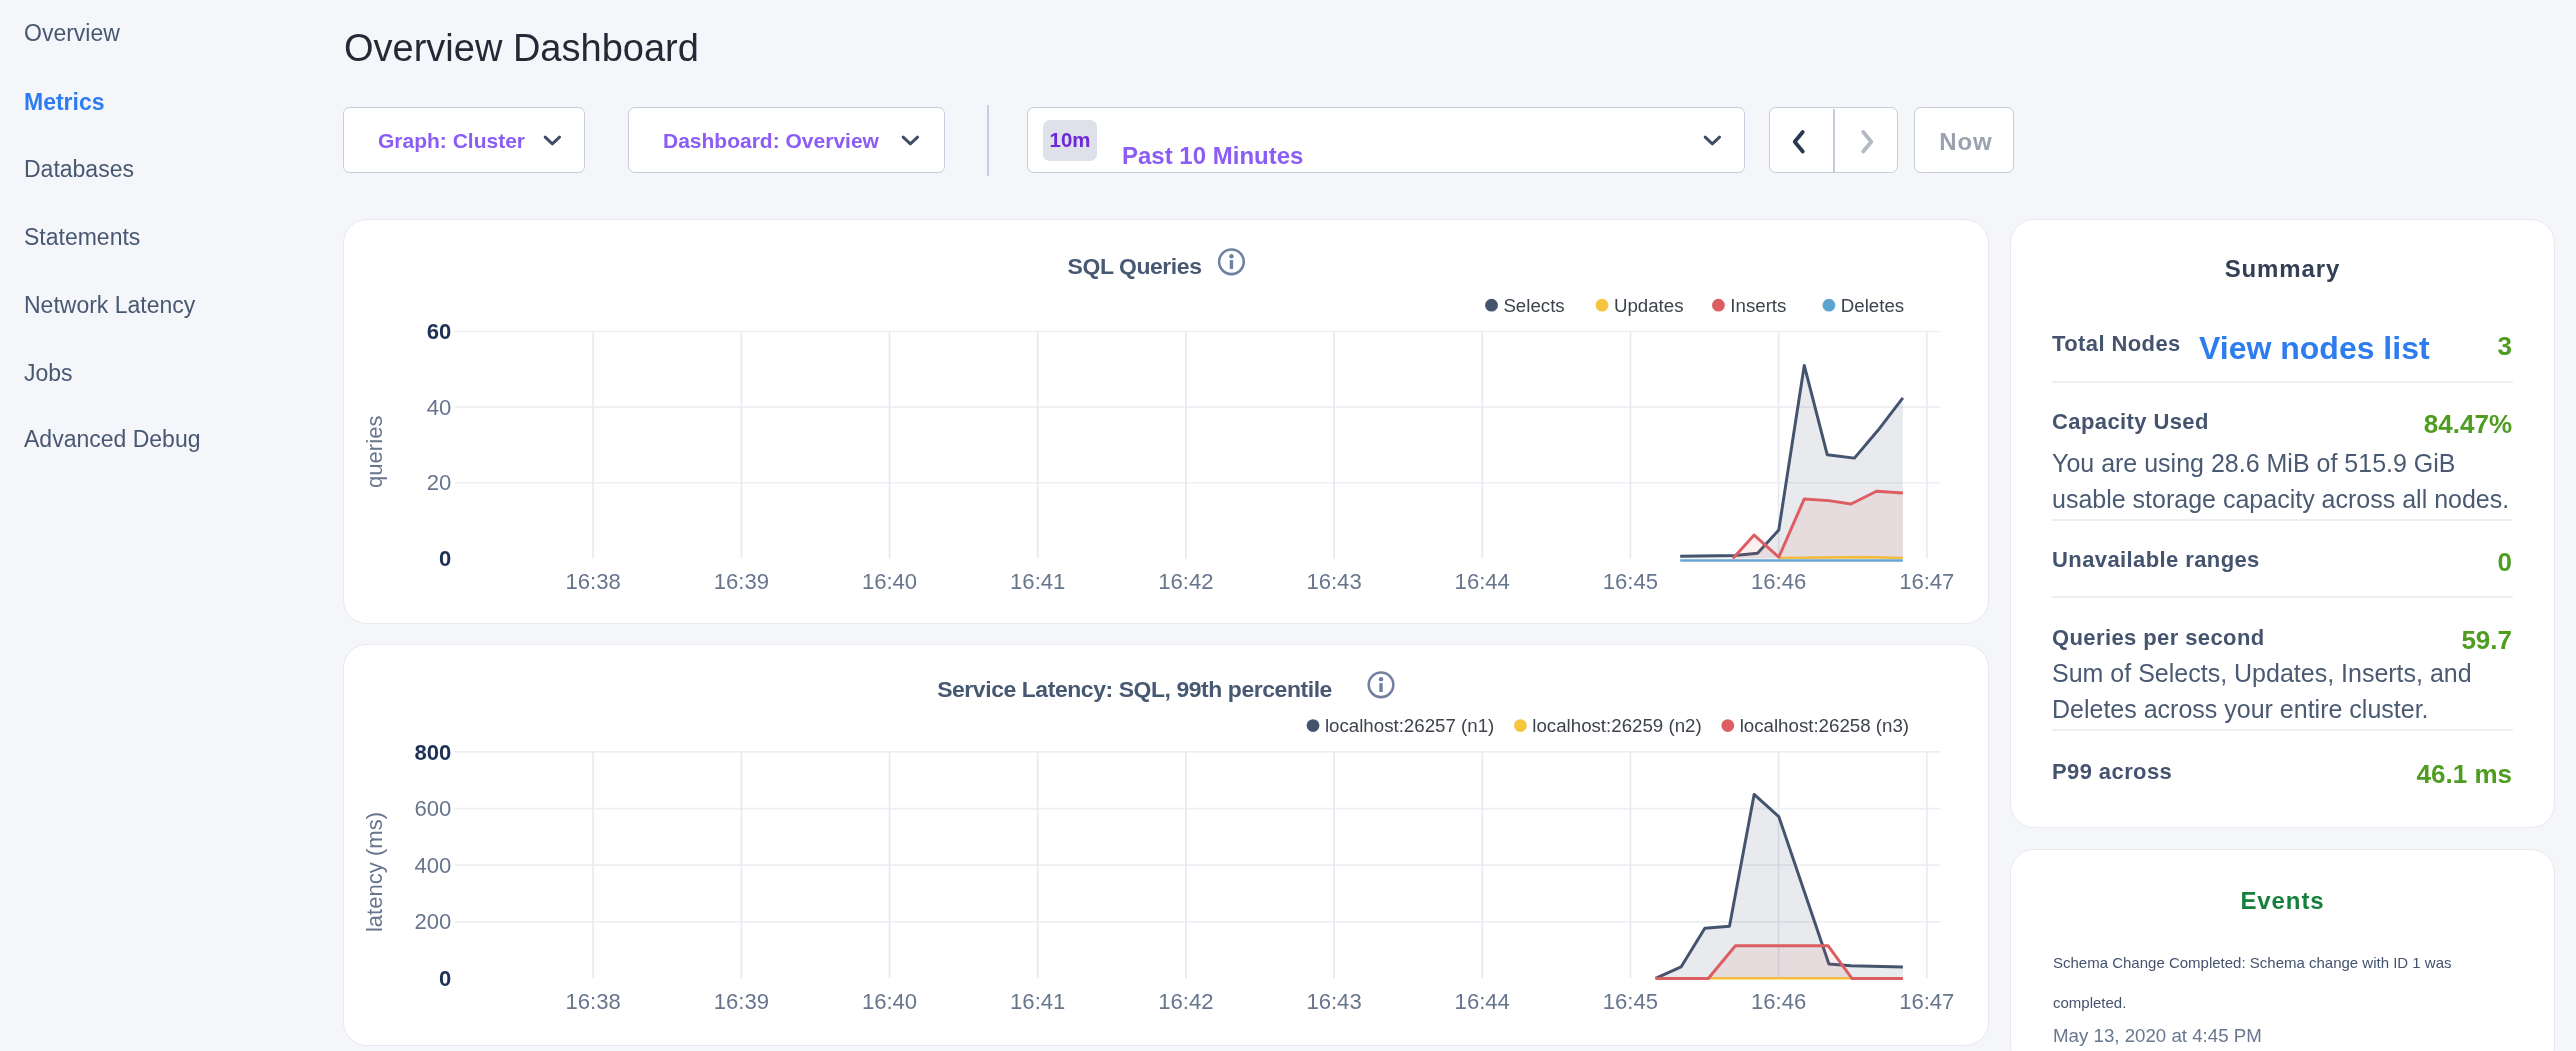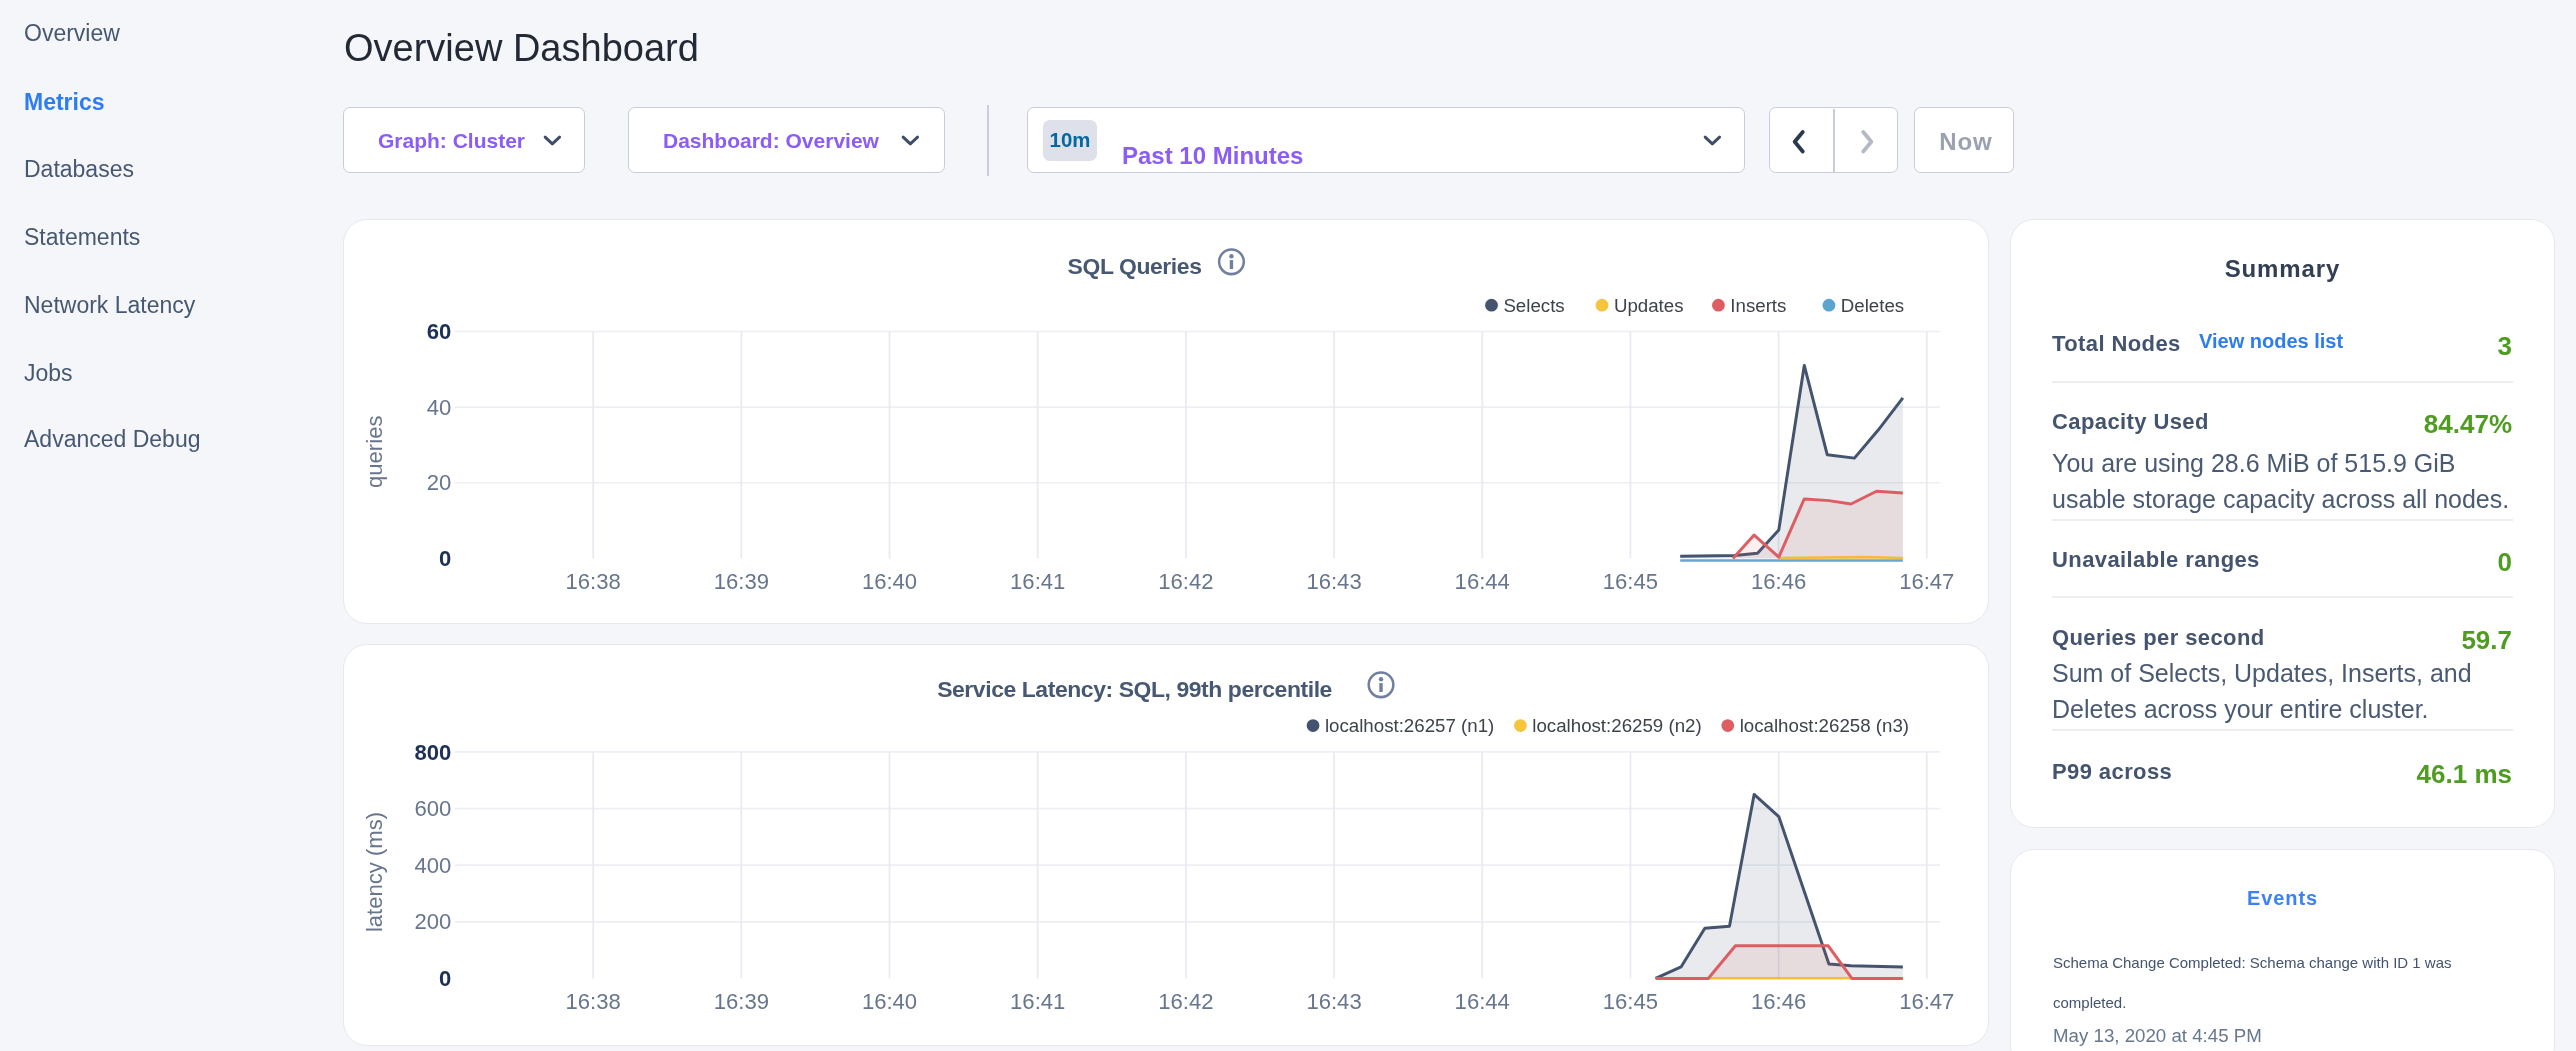--- a/index.html
+++ b/index.html
@@ -36,21 +36,21 @@
 
 <div class="box" style="left:628px; width:317px;"></div>
 <div class="boxtxt" style="left:663px;">Dashboard: Overview</div>
 <svg class="abs" style="left:901px; top:135px;" width="18.7" height="11" viewBox="0 0 22 13">
     <path d="M2.5 2.5 L11 10.5 L19.5 2.5" fill="none" stroke="#3f4e66" stroke-width="3.5" stroke-linecap="round" stroke-linejoin="round"></path>
   </svg>
 
 <div class="abs" style="left:987px; top:105px; width:1.7px; height:71px; background:#c9cede;"></div>
 
 <div class="box" style="left:1027px; width:718px;"></div>
-<div class="abs" style="left:1043px; top:120px; width:54px; height:41px; background:#dee1e9; border-radius:6.8px; text-align:center; line-height:41px; font-weight:bold; font-size:20.4px; color:#0369a1;">10m</div>
+<div class="abs" style="left:1043px; top:120px; width:54px; height:41px; background:#dee1e9; border-radius:6.8px; text-align:center; line-height:41px; font-weight:bold; font-size:20.4px; color:#6d28d9;">10m</div>
 <div class="boxtxt" style="left:1122px; top:128px; font-size:24px;margin-top:14px;">Past 10 Minutes</div>
 <svg class="abs" style="left:1703px; top:135px;" width="18.7" height="11" viewBox="0 0 22 13">
     <path d="M2.5 2.5 L11 10.5 L19.5 2.5" fill="none" stroke="#3f4e66" stroke-width="3.5" stroke-linecap="round" stroke-linejoin="round"></path>
   </svg>
 
 <div class="box" style="left:1769px; width:129px;"></div>
 <div class="abs" style="left:1833px; top:109px; width:1.7px; height:63px; background:#c6ccd9;"></div>
 <svg class="abs" style="left:1790px; top:129px;" width="17" height="25.5" viewBox="0 0 20 30">
     <path d="M15 3.5 L5.5 15 L15 26.5" fill="none" stroke="#2a3950" stroke-width="4.5" stroke-linecap="round" stroke-linejoin="round"></path>
   </svg>
@@ -156,36 +156,36 @@
     <text x="1155" y="104" font-size="22" fill="#3d434c">localhost:26257 (n1)</text>
     <circle cx="1385" cy="96" r="7.5" fill="#f4c53d"></circle>
     <text x="1399" y="104" font-size="22" fill="#3d434c">localhost:26259 (n2)</text>
     <circle cx="1629" cy="96" r="7.5" fill="#dc5e63"></circle>
     <text x="1643" y="104" font-size="22" fill="#3d434c">localhost:26258 (n3)</text>
   </svg>
 
 <div class="card" style="left:2010px; top:219px; width:545px; height:609px;">
   <div class="abs" style="top:35px; width:100%; text-align:center; font-weight:bold; font-size:24px; color:#333f54; letter-spacing:0.9px;">Summary</div>
   <div class="abs lbl" style="left:41px; top:111px;">Total Nodes</div>
-  <div class="abs" style="left:188px; top:110px; font-weight:bold; font-size:20px; color:#2d7cf0;">View nodes list</div>
+  <div class="abs" style="left:188px; top:110px; font-weight:bold; font-size:32px; color:#2d7cf0;">View nodes list</div>
   <div class="grn" style="top:111px;">3</div>
   <div class="divider" style="top:161px;"></div>
   <div class="abs lbl" style="left:41px; top:189px;">Capacity Used</div>
   <div class="grn" style="top:189px;">84.47%</div>
   <div class="abs para" style="left:41px; top:225px; width:463px;">You are using 28.6 MiB of 515.9 GiB usable storage capacity across all nodes.</div>
   <div class="divider" style="top:299px;"></div>
   <div class="abs lbl" style="left:41px; top:327px;">Unavailable ranges</div>
   <div class="grn" style="top:327px;">0</div>
   <div class="divider" style="top:376px;"></div>
   <div class="abs lbl" style="left:41px; top:405px;">Queries per second</div>
   <div class="grn" style="top:405px;">59.7</div>
   <div class="abs para" style="left:41px; top:435px; width:476px;">Sum of Selects, Updates, Inserts, and Deletes across your entire cluster.</div>
   <div class="divider" style="top:509px;"></div>
   <div class="abs lbl" style="left:41px; top:539px;">P99 across</div>
   <div class="grn" style="top:539px;">46.1 ms</div>
 </div>
 
 <div class="card" style="left:2010px; top:849px; width:545px; height:221px;">
-  <div class="abs" style="top:37px; width:100%; text-align:center; font-weight:bold; font-size:20px; color:#3b82f6; letter-spacing:0.9px;">Events</div>
+  <div class="abs" style="top:37px; width:100%; text-align:center; font-weight:bold; font-size:24px; color:#15803d; letter-spacing:0.9px;">Events</div>
   <div class="abs" style="left:42px; top:93px; width:408px; font-size:15px; color:#44536e; line-height:40px;">Schema Change Completed: Schema change with ID 1 was completed.</div>
   <div class="abs" style="left:42px; top:175px; font-size:18.7px; color:#68778f;">May 13, 2020 at 4:45 PM</div>
 </div>
 
 
 </body></html>

